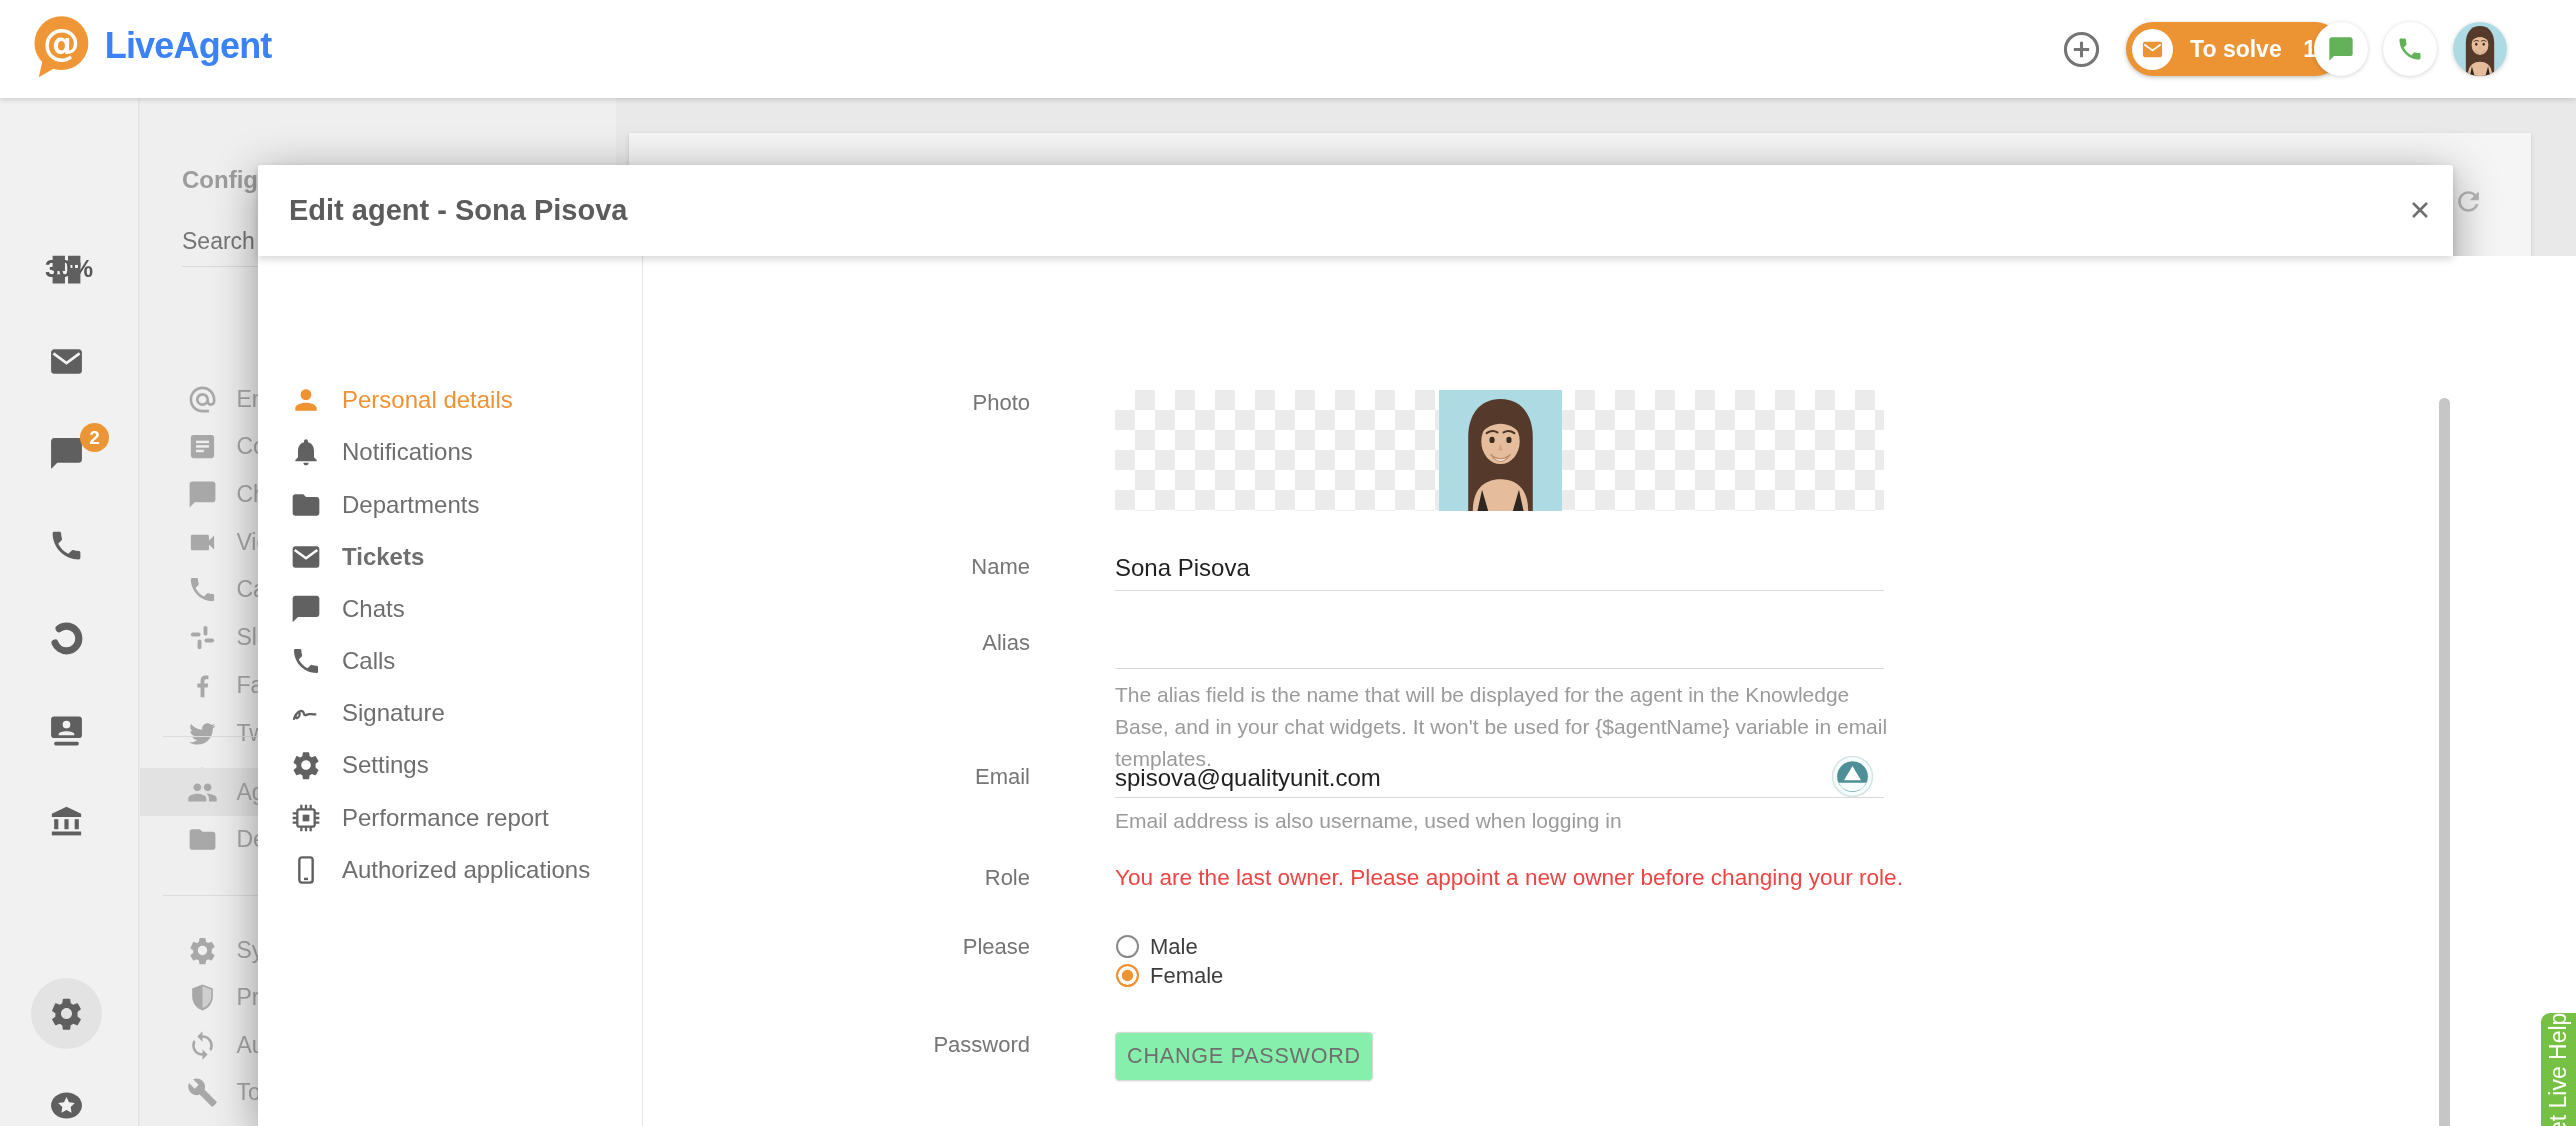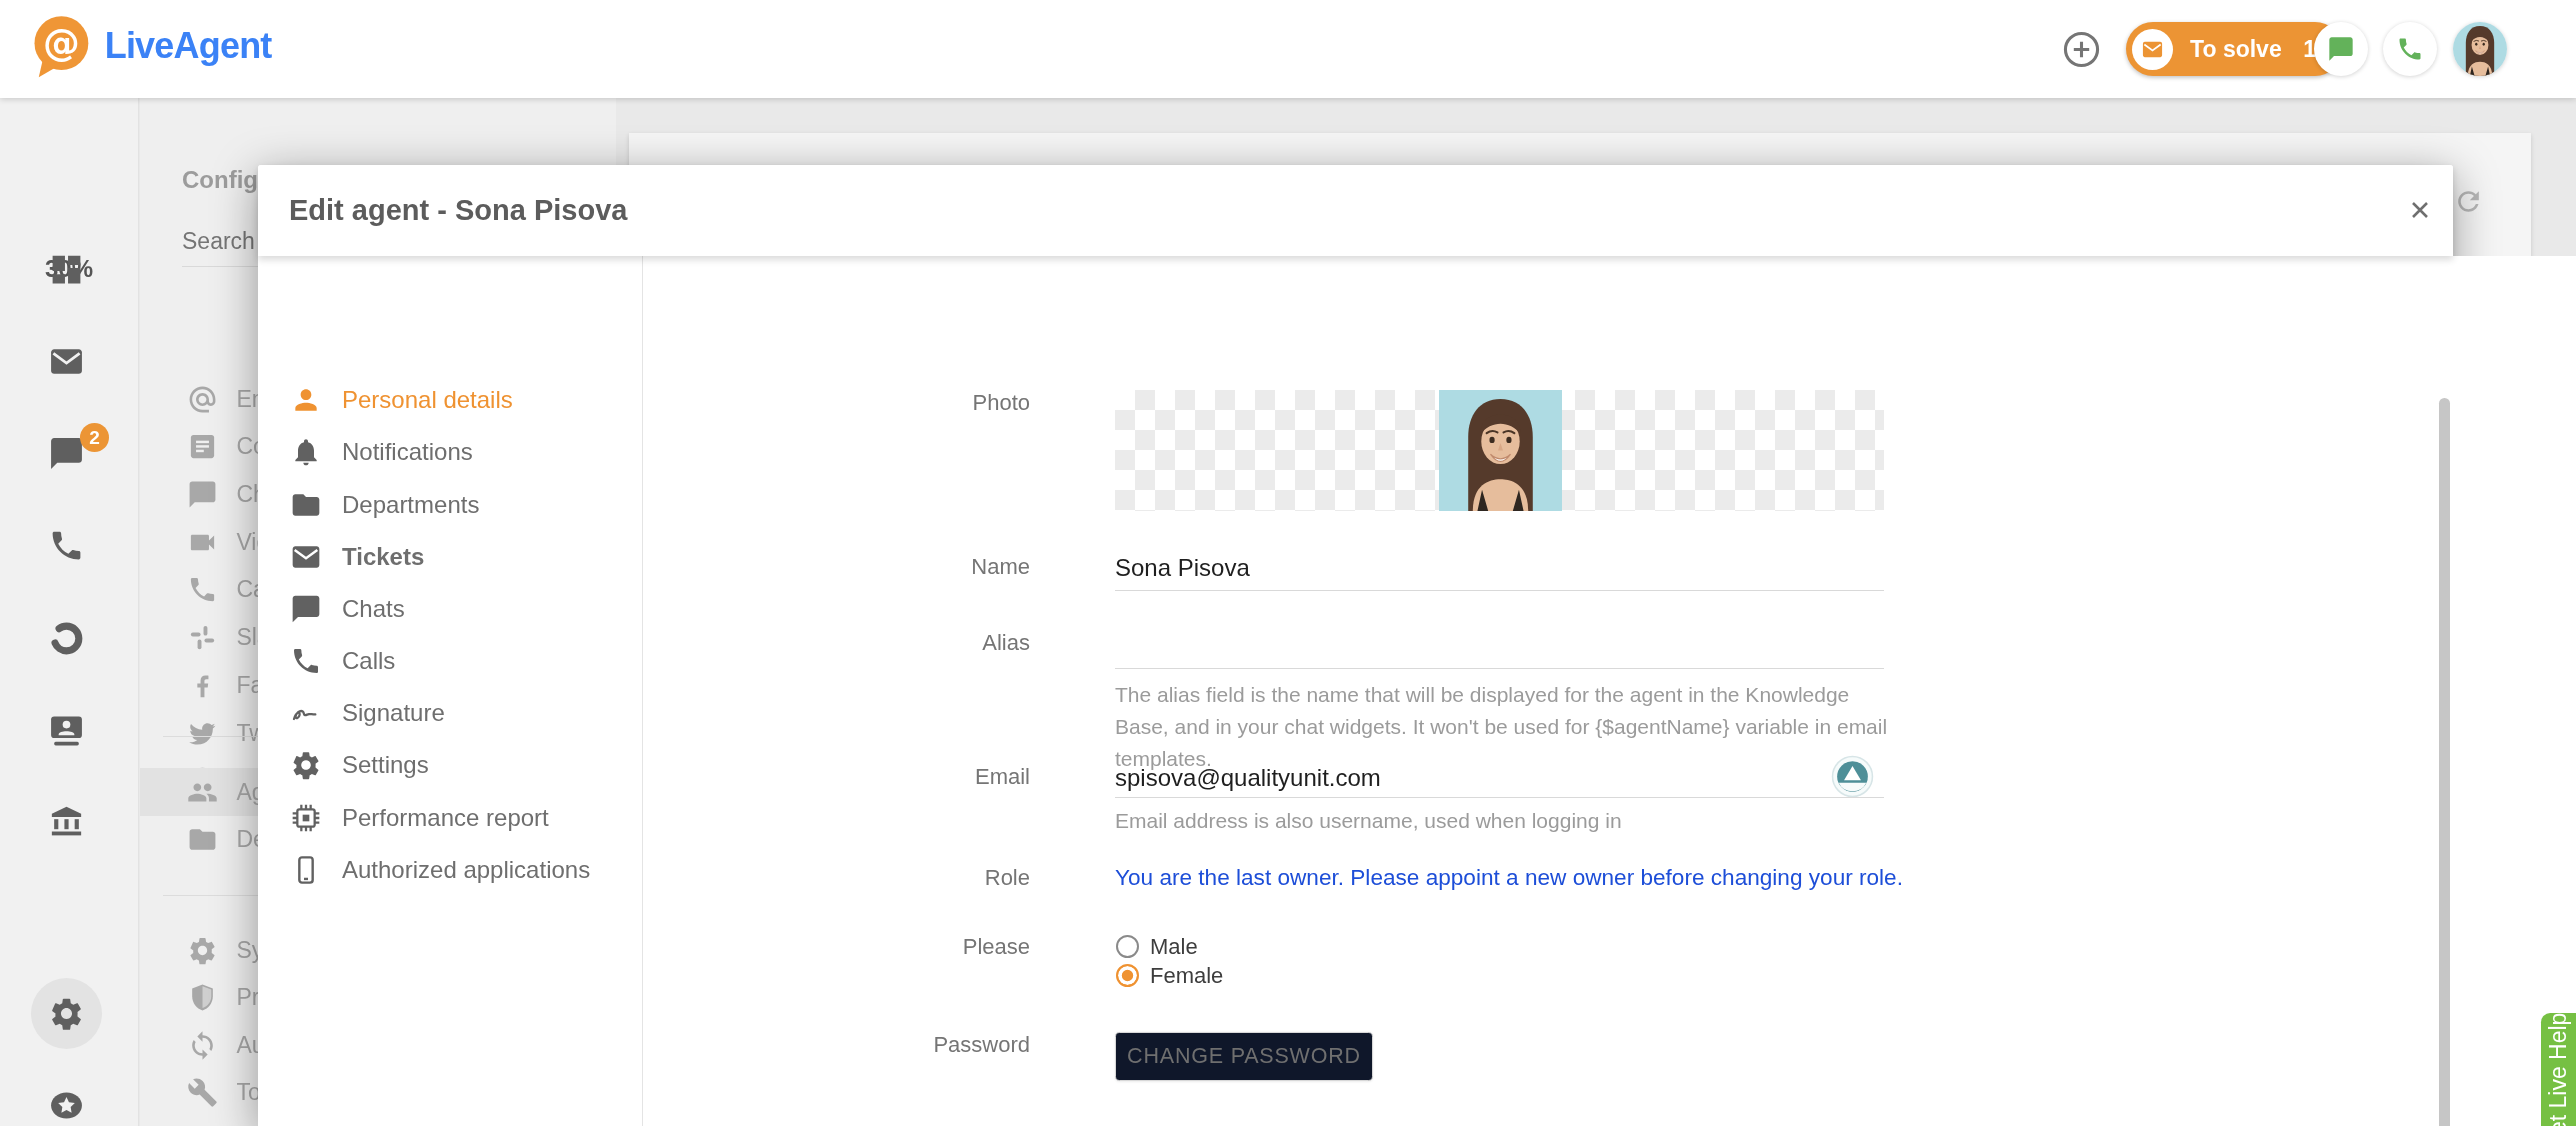--- a/index.html
+++ b/index.html
@@ -86,21 +86,21 @@
   .checker{position:absolute;left:857px;top:134px;width:769px;height:121px;background:#fff;
     background-image:
       linear-gradient(45deg,#ebebeb 25%,transparent 25%,transparent 75%,#ebebeb 75%),
       linear-gradient(45deg,#ebebeb 25%,transparent 25%,transparent 75%,#ebebeb 75%);
     background-size:40px 40px;background-position:0 0,20px 20px;}
   .photoimg{position:absolute;left:324px;top:0;width:123px;height:121px;}
   .radio{position:absolute;width:23px;height:23px;border-radius:50%;box-sizing:border-box;}
   .radio.off{border:2.3px solid #8a8a8a;background:#fff;}
   .radio.on{border:2.3px solid #ef9231;background:#ef9231;box-shadow:inset 0 0 0 3.8px #fff;}
   .rlabel{position:absolute;font-size:22px;color:#3d3d3d;}
-  .pwbtn{position:absolute;left:857px;top:776px;width:258px;height:49px;background:#0f172a;
+  .pwbtn{position:absolute;left:857px;top:776px;width:258px;height:49px;background:#86efac;
     border:1.5px solid #d8d8d8;border-radius:4.6px;box-shadow:0 0.8px 2.3px rgba(0,0,0,.08);
     font-size:21.5px;color:#6f6f6f;letter-spacing:0.8px;font-family:"Liberation Sans",sans-serif;cursor:pointer;}
 
   
   .helptab{position:absolute;left:2541px;top:1013px;width:35px;height:123px;background:#76c043;
     border-radius:9.2px 0 0 0;z-index:80;display:flex;align-items:flex-start;justify-content:center;}
   .helptab span{writing-mode:vertical-rl;transform:rotate(180deg);color:#fff;font-size:23px;
     font-weight:500;white-space:nowrap;padding-top:4.6px;}
 </style>
 </head>
@@ -525,21 +525,21 @@
             <circle cx="14" cy="14" r="13" fill="#f6fbfb" stroke="#d7e5e7" stroke-width="1"></circle>
             <circle cx="14" cy="14" r="10" fill="#4e8f98"></circle>
             <path d="M14 7.2 19.5 16.5 H8.5 z" fill="#ffffff"></path>
             <path d="M5 18 a10 10 0 0 0 18 0 z" fill="#f6fbfb"></path>
           </svg>
       </div>
       <div class="underline" style="top:541px;"></div>
       <div class="helper" style="top:549px;">Email address is also username, used when logging in</div>
 
       <div class="flabel" style="left:450px;top:609px;">Role</div>
-      <div class="abs" style="left:857px;top:609px;font-size:22.6px;color:#1d4ed8;">You are the last owner. Please appoint a new owner before changing your role.</div>
+      <div class="abs" style="left:857px;top:609px;font-size:22.6px;color:#ef4444;">You are the last owner. Please appoint a new owner before changing your role.</div>
 
       <div class="flabel" style="left:450px;top:678px;">Please</div>
       <div class="radio off" style="left:858px;top:679px;"></div>
       <div class="rlabel" style="left:892px;top:678px;">Male</div>
       <div class="radio on" style="left:858px;top:708px;"></div>
       <div class="rlabel" style="left:892px;top:707px;">Female</div>
 
       <div class="flabel" style="left:450px;top:776px;">Password</div>
       <button class="pwbtn">CHANGE PASSWORD</button>
 

